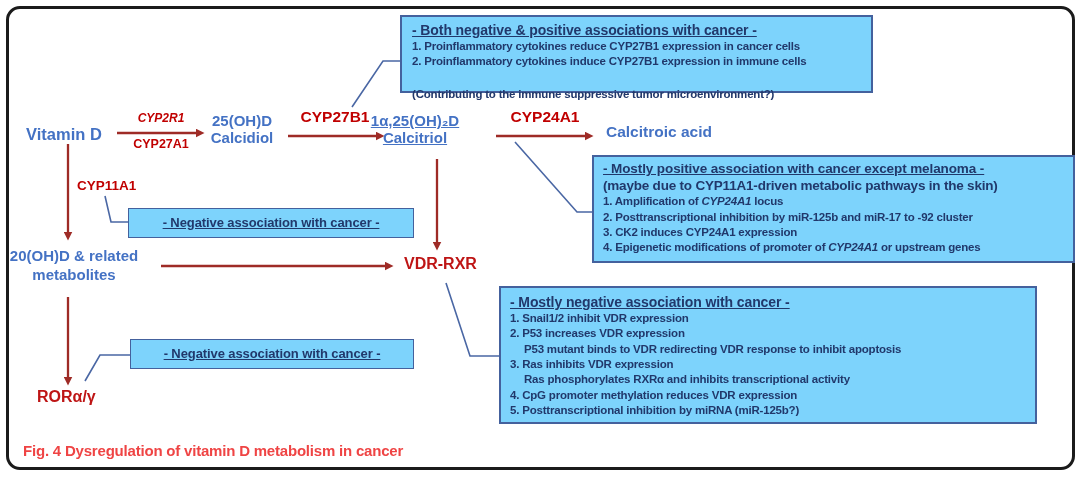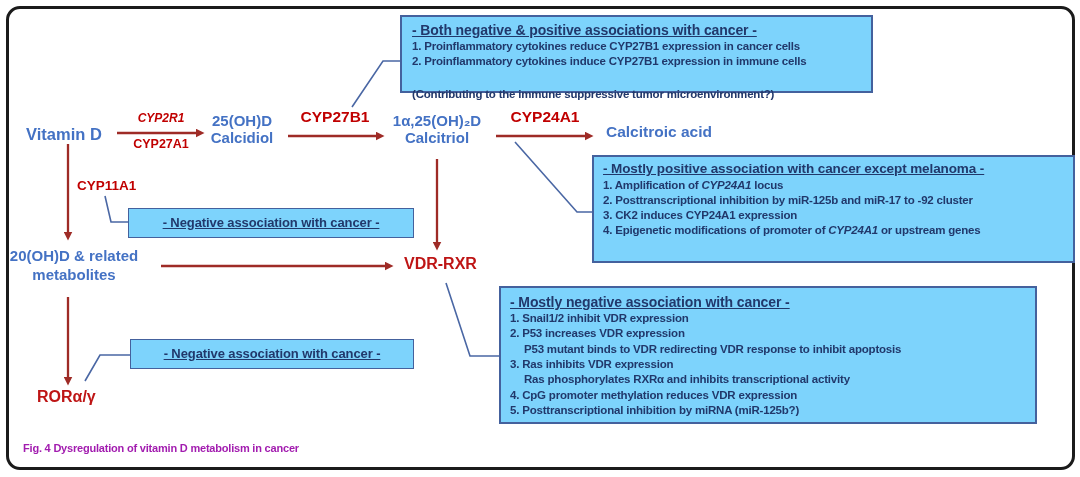--- a/index.html
+++ b/index.html
@@ -36,21 +36,21 @@
   .infobox .title{font-size:14px;text-decoration:underline;letter-spacing:-0.1px;line-height:1.3;}
   .infobox .subtitle{font-size:13.5px;letter-spacing:-0.2px;line-height:1.25;}
   .box-line{font-size:11.5px;letter-spacing:-0.2px;line-height:1.33;}
   .box-line.indent{padding-left:14px;}
   .box-line.center{text-align:left;margin-top:17px;}
   .smallbox{
     display:flex;align-items:center;justify-content:center;
     font-size:13px;border-width:1.5px;
   }
   .smallbox .title{font-size:13px;}
-  .caption{position:absolute;font-weight:bold;color:#a21caf;font-size:11px;letter-spacing:-0.2px;}
+  .caption{position:absolute;font-weight:bold;color:#ef4444;font-size:15px;letter-spacing:-0.2px;}
   i{font-style:italic;}
 </style>
 </head>
 <body>
 
 <div class="canvas">
 
   <div class="frame"></div>
 
   <svg class="overlay" viewBox="0 0 1080 477">
@@ -80,21 +80,21 @@
   <div class="enzyme" style="left:126px;top:111px;width:70px;font-size:12px;font-style:italic;">CYP2R1</div>
   <div class="enzyme" style="left:120px;top:137px;width:82px;font-size:12.5px;">CYP27A1</div>
 
   <div class="node two" style="left:205px;top:112px;width:74px;font-size:15px;">
     <div>25(OH)D</div>
     <div>Calcidiol</div>
   </div>
 
   <div class="enzyme" style="left:288px;top:108px;width:94px;font-size:15.5px;">CYP27B1</div>
 
-  <div class="node two" style="left:383px;top:112px;width:108px;font-size:15px;">
+  <div class="node two" style="left:361px;top:112px;width:108px;font-size:15px;text-decoration:underline;">
     <div>1α,25(OH)₂D</div>
     <div>Calcitriol</div>
   </div>
 
   <div class="enzyme" style="left:498px;top:108px;width:94px;font-size:15.5px;">CYP24A1</div>
 
   <div class="node" style="left:606px;top:123px;font-size:15.5px;">Calcitroic acid</div>
 
   <div class="enzyme" style="left:77px;top:178px;width:74px;font-size:13.5px;text-align:left;">CYP11A1</div>
 
@@ -115,20 +115,21 @@
         <div class="box-line center"><span>(Contributing to the immune suppressive tumor microenvironment?)</span></div>
       </div>
   </div>
 
   <div class="infobox smallbox" style="left:128px;top:208px;width:286px;height:30px;">
     <div class="title">- Negative association with cancer -</div>
   </div>
 
   <div class="infobox" style="left:592px;top:155px;width:483px;height:108px;padding:3px 9px;">
     <div class="title" style="font-size:13.5px;">- Mostly positive association with cancer except melanoma -</div>
+    <div class="subtitle">(maybe due to CYP11A1-driven metabolic pathways in the skin)</div>
     <div>
         <div class="box-line"><span>1. Amplification of </span><i>CYP24A1</i><span> locus</span></div>
         <div class="box-line"><span>2. Posttranscriptional inhibition by miR-125b and miR-17 to -92 cluster</span></div>
         <div class="box-line"><span>3. CK2 induces CYP24A1 expression</span></div>
         <div class="box-line"><span>4. Epigenetic modifications of promoter of </span><i>CYP24A1</i><span> or upstream genes</span></div>
       </div>
   </div>
 
   <div class="infobox" style="left:499px;top:286px;width:538px;height:138px;padding:5px 9px;">
     <div class="title">- Mostly negative association with cancer -</div>

